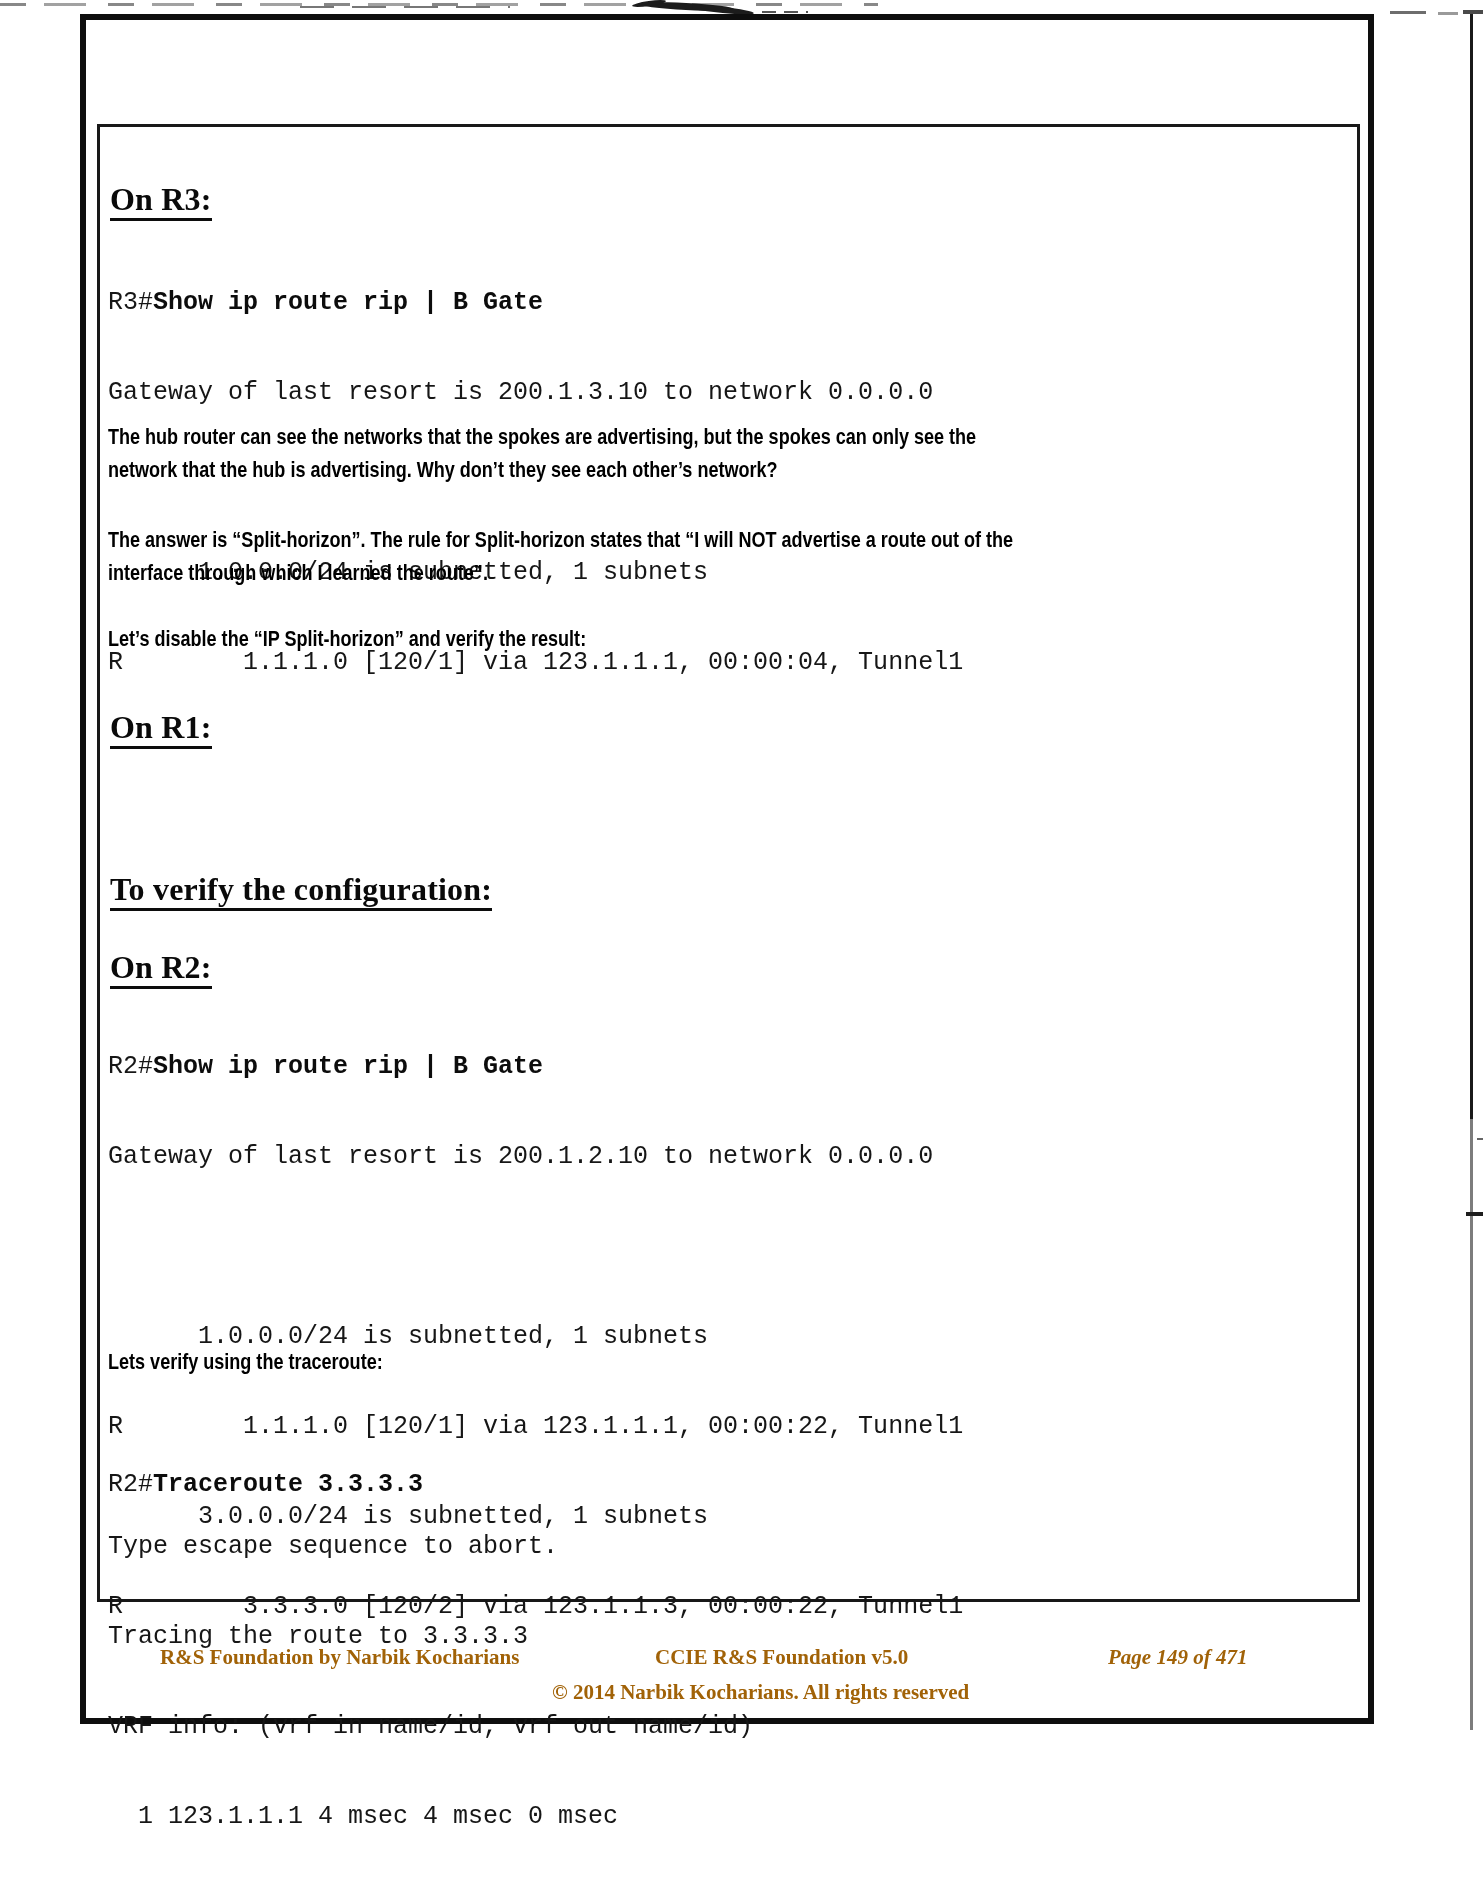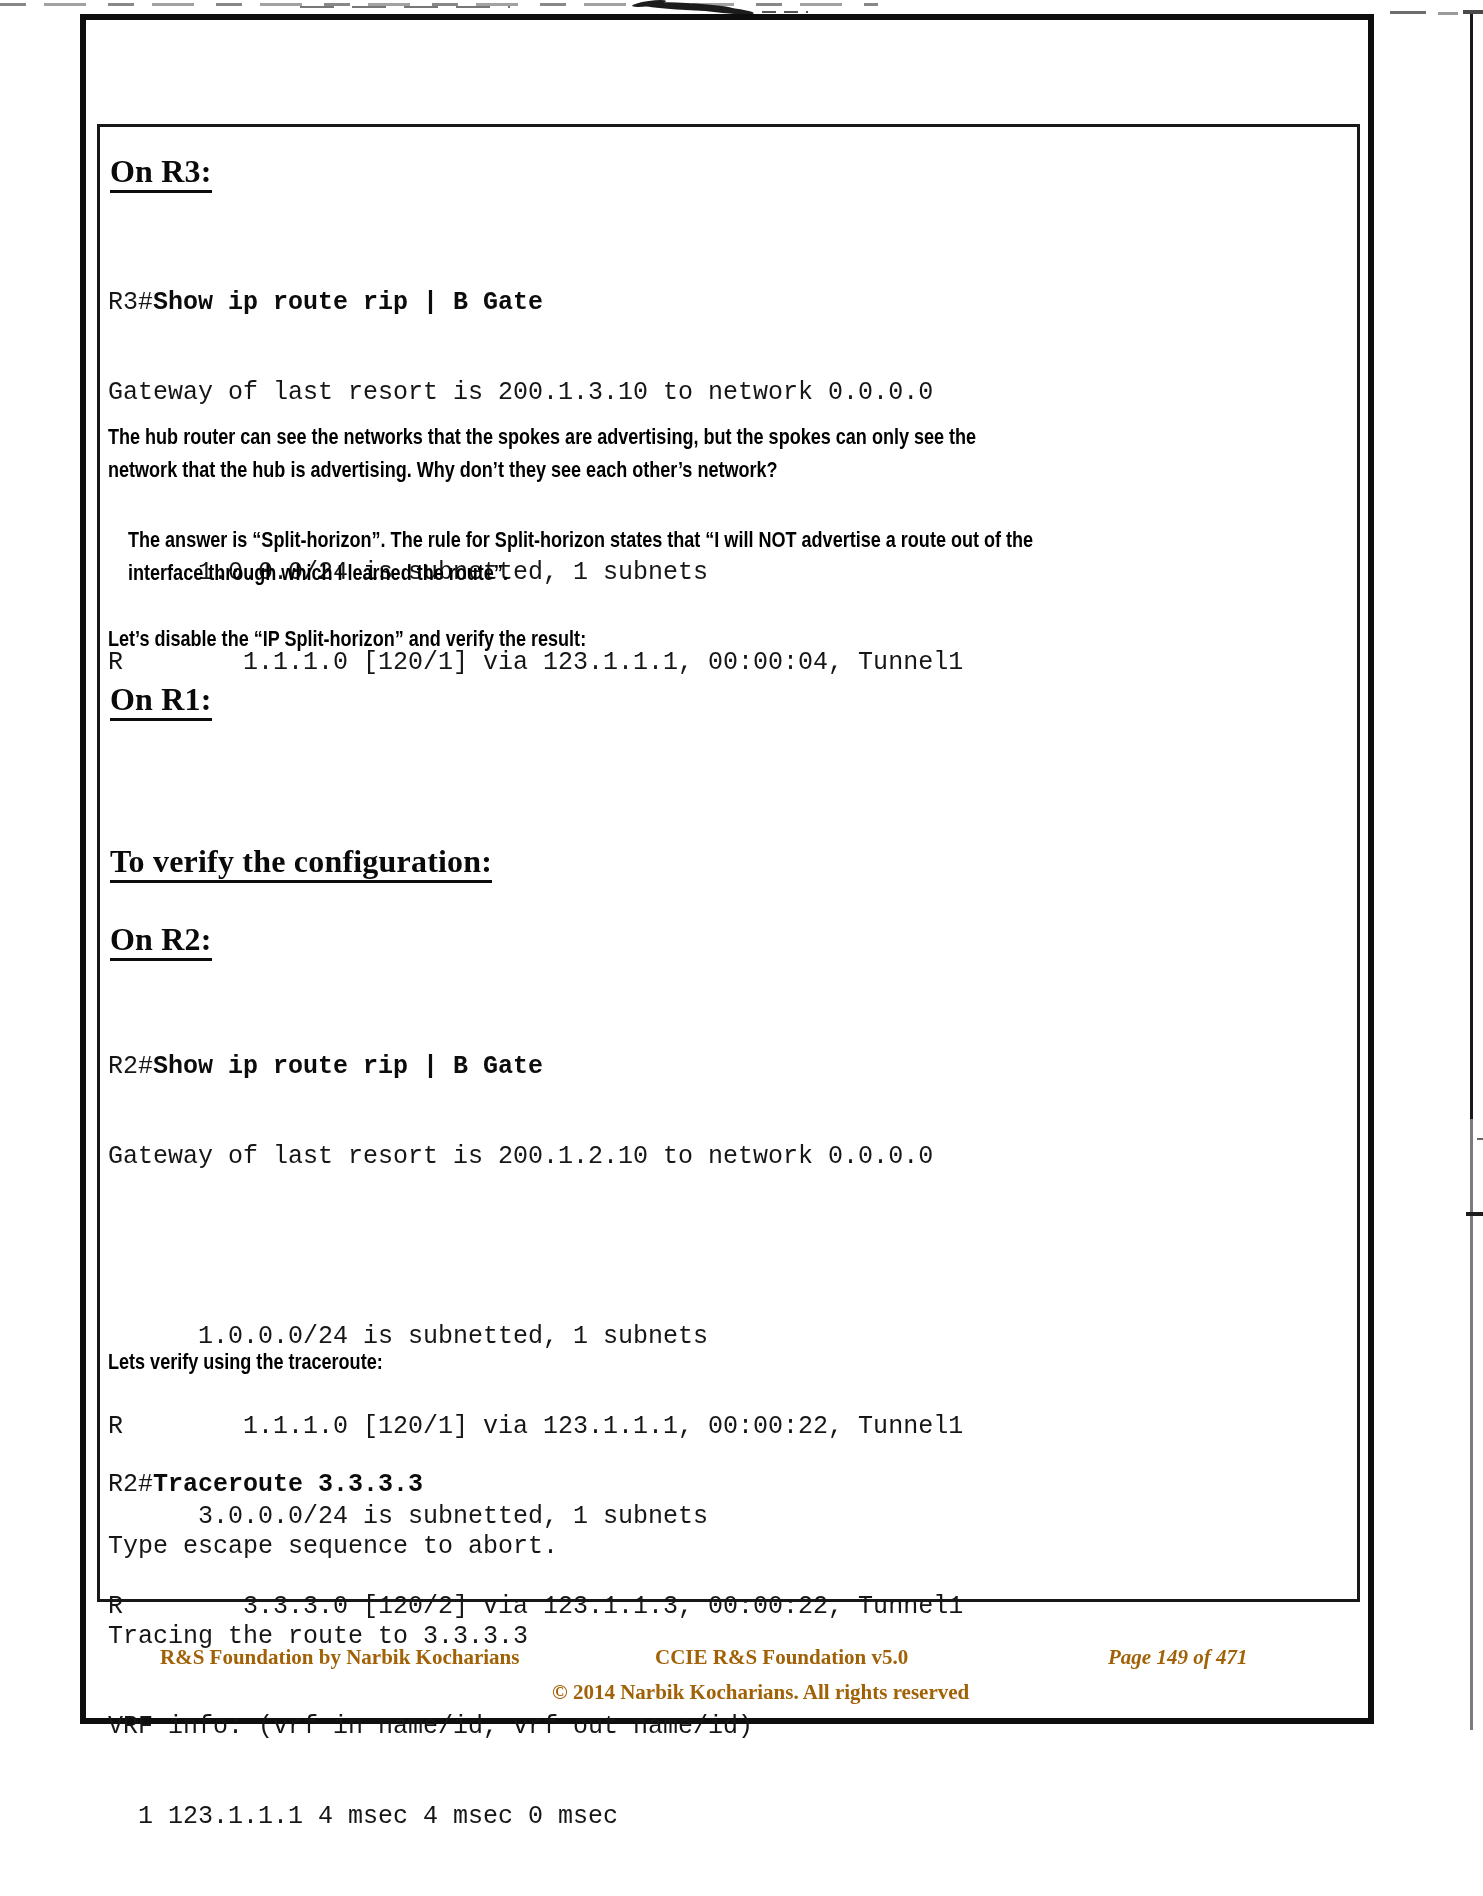--- a/index.html
+++ b/index.html
@@ -43,21 +43,21 @@
   .artifact-vline{
     position:absolute;left:1470px;top:14px;width:3px;height:1716px;
     background:linear-gradient(180deg,#191919 0 1105px,#7c7c7c 1105px 100%);
   }
   .mid-dash-small{position:absolute;left:1477px;top:1138px;width:6px;height:2px;background:#666;}
   .mid-dash-big{position:absolute;left:1466px;top:1212px;width:17px;height:4px;background:#1d1d1d;}
   
   .heading{
     position:absolute;
     font-family:"Liberation Serif",serif;font-weight:700;font-size:32px;line-height:34px;
-    color:#0a0a0a;letter-spacing:.2px;
+    color:#0a0a0a;letter-spacing:.2px;margin-top:28px;
   }
   .heading span{display:inline-block;border-bottom:3px solid #0c0c0c;padding-bottom:2px;}
   .console{
     position:absolute;
     font-family:"Liberation Mono","DejaVu Sans Mono",monospace;
     font-size:25px;line-height:30px;color:#161616;
     white-space:pre;
   }
   .cline{min-height:30px;}
   .cmd{font-weight:700;color:#0c0c0c;}
@@ -102,21 +102,21 @@
     <div class="cline"></div>
     <div class="cline">      1.0.0.0/24 is subnetted, 1 subnets</div>
     <div class="cline">R        1.1.1.0 [120/1] via 123.1.1.1, 00:00:04, Tunnel1</div>
   </div>
 
   <div class="para" style="left:108px;top:420px;">
     <div class="bline">The hub router can see the networks that the spokes are advertising, but the spokes can only see the</div>
     <div class="bline">network that the hub is advertising. Why don’t they see each other’s network?</div>
   </div>
 
-  <div class="para" style="left:108px;top:523px;margin-left:20px;">
+  <div class="para" style="left:108px;top:523px;">
     <div class="bline">The answer is “Split-horizon”. The rule for Split-horizon states that “I will NOT advertise a route out of the</div>
     <div class="bline">interface through which I learned the route”.</div>
   </div>
 
   <div class="para" style="left:108px;top:622px;">
     <div class="bline">Let’s disable the “IP Split-horizon” and verify the result:</div>
   </div>
 
   <div class="heading" style="left:110px;top:682px;"><span>On R1:</span></div>
 

